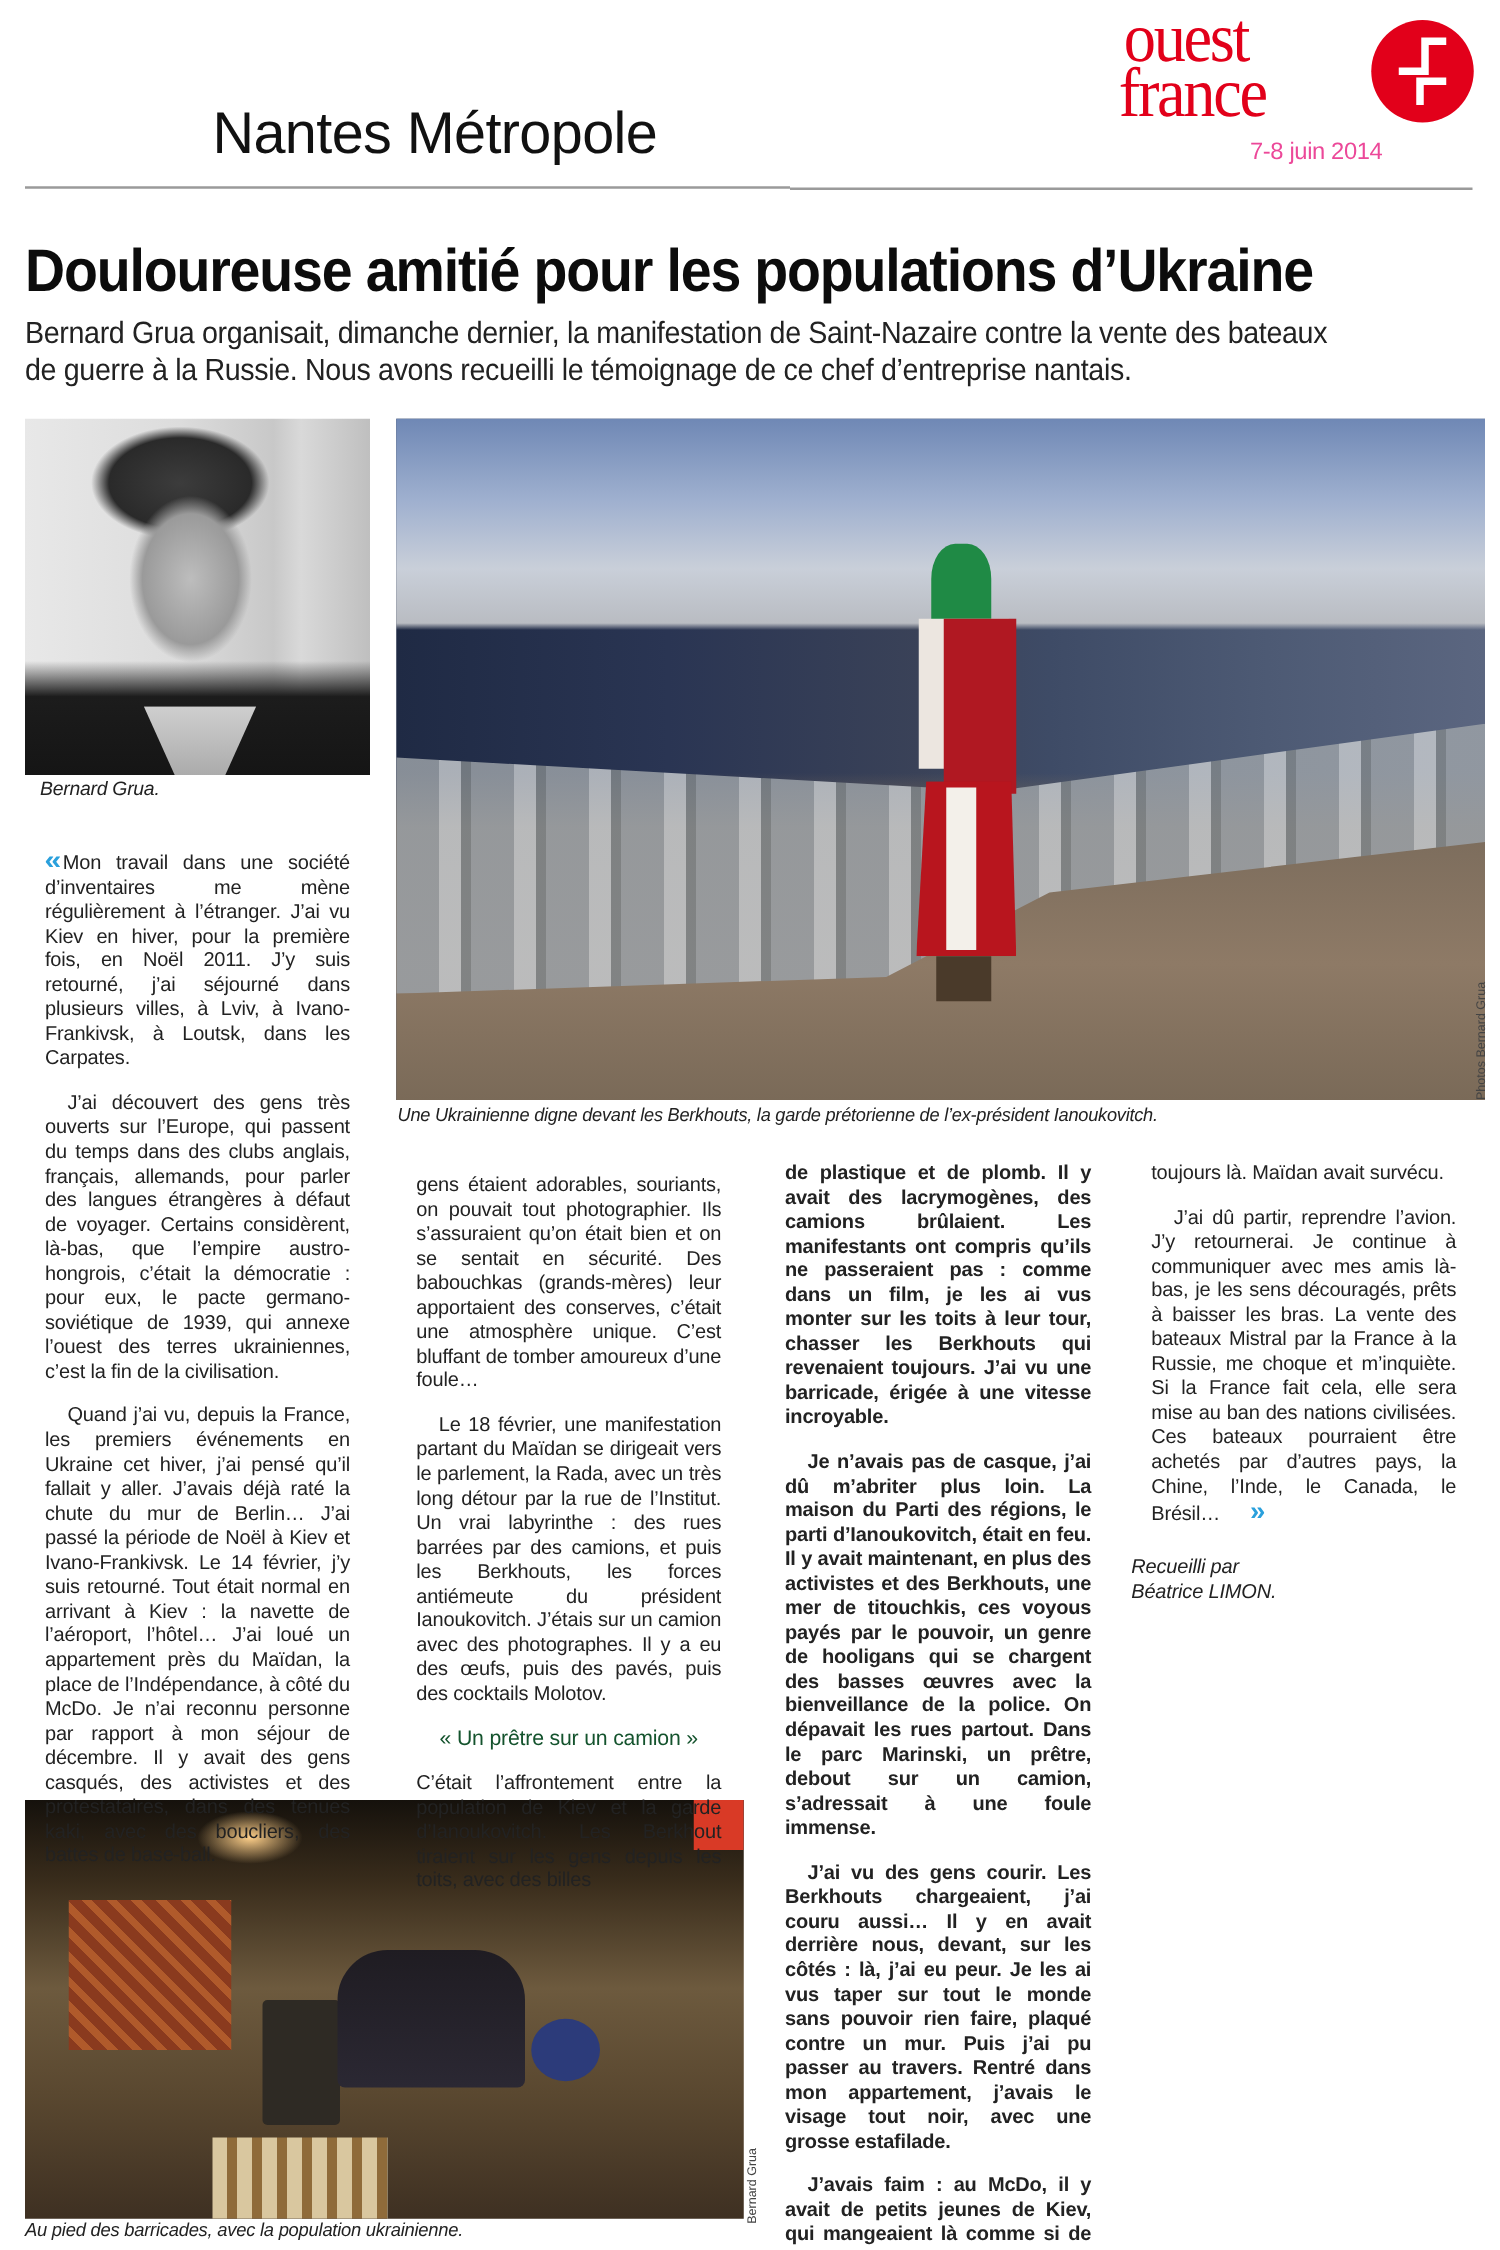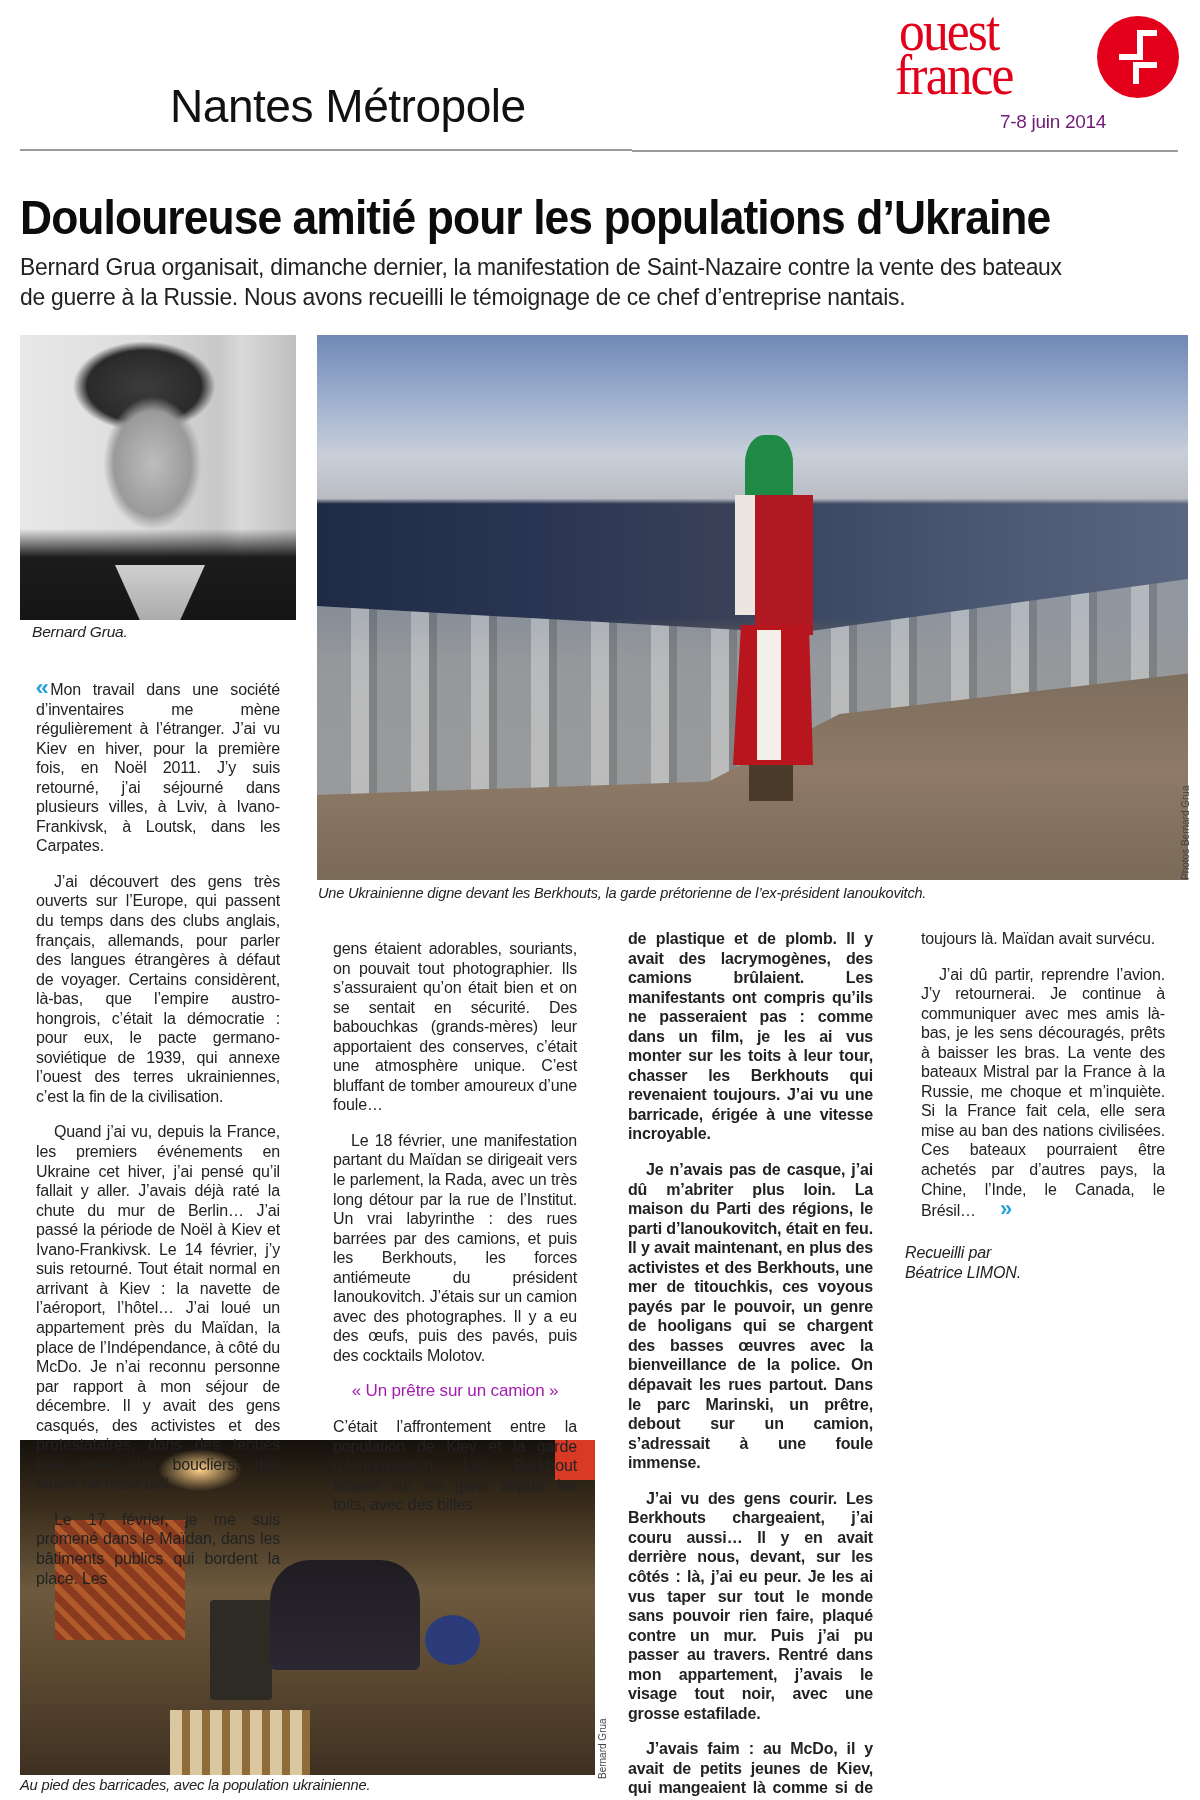--- a/index.html
+++ b/index.html
@@ -14,21 +14,21 @@
   .rule.right { left:632px; width:546px; top:150px; }
 
   .logo { left:895px; top:8px; width:285px; height:100px;font-family:Liberation Serif, serif; }
   .logo-word { position:absolute; left:0; color:#e2001a; font-weight:400;
                font-size:56px; line-height:46px; letter-spacing:-2px;
                transform:scaleX(0.92); transform-origin:left; }
   .logo-ouest { top:0px; left:4px; }
   .logo-france { top:44px; }
   .logo-disc { position:absolute; left:202px; top:8px; width:82px; height:82px; border-radius:50%; background:#e2001a; }
   .logo-disc svg { position:absolute; left:0; top:0; }
-  .date { left:1000px; top:111px; font-size:19px; color:#701a75; white-space:nowrap; letter-spacing:-0.3px; }
+  .date { left:1000px; top:111px; font-size:19px; color:#ec4899; white-space:nowrap; letter-spacing:-0.3px; }
 
   .headline { left:20px; top:190px; font-size:48px; font-weight:700; letter-spacing:-1px; color:#0c0c0c;
               white-space:nowrap; transform:scaleX(0.925); transform-origin:left; }
   .standfirst { left:20px; top:252px; width:1170px; font-size:24.5px; line-height:30px; color:#222;
                 letter-spacing:-0.3px; }
   .standfirst div { white-space:nowrap; transform:scaleX(0.935); transform-origin:left; }
 
   .photo { overflow:hidden; }
   .portrait { left:20px; top:335px; width:276px; height:285px;
               background:
@@ -75,21 +75,21 @@
 
   .col { font-size:16px; line-height:19.55px; color:#222; text-align:justify; hyphens:none; letter-spacing:-0.15px; }
   .col p { margin:16px; text-indent:18px; }
   .col p.first { text-indent:0; }
   .col1 { left:20px; top:664px; width:276px; }
   .col2 { left:317px; top:923px; width:276px; }
   .col3 { left:612px; top:913px; width:277px;font-weight:bold; }
   .col4 { left:905px; top:913px; width:276px; }
   .quote-open { color:#2aa0dc; font-weight:700; font-size:22px; line-height:16px; letter-spacing:-4px; margin-right:6px; display:inline-block; transform:scaleX(1.1); }
   .quote-close { color:#2aa0dc; font-weight:700; font-size:22px; letter-spacing:-4px; margin-left:6px; display:inline-block; }
-  .subhead { text-align:center; font-size:17px; font-weight:400; margin:13px 0 11px 0; color:#a21caf; text-indent:0 !important; }
+  .subhead { text-align:center; font-size:17px; font-weight:400; margin:13px 0 11px 0; color:#14532d; text-indent:0 !important; }
   .byline { font-size:16px; line-height:20px; margin-top:22px; }
   .byline .by-role { font-style:italic; display:block; }
   .byline .by-name { display:block;font-style:italic; }
 </style>
 </head>
 <body>
 
 <div class="abs section-title">Nantes Métropole</div>
 
 <div class="abs logo">
@@ -140,21 +140,20 @@
   <div class="blanket"></div>
   <div class="flag"></div>
 </div>
 <div class="abs credit cr2">Bernard Grua</div>
 <div class="abs caption c3">Au pied des barricades, avec la population ukrainienne.</div>
 
 <div class="abs col col1">
   <p class="first"><span class="quote-open">«</span><span>Mon travail dans une société d’inventaires me mène régulièrement à l’étranger. J’ai vu Kiev en hiver, pour la première fois, en Noël 2011. J’y suis retourné, j’ai séjourné dans plusieurs villes, à Lviv, à Ivano-Frankivsk, à Loutsk, dans les Carpates.</span></p>
   <p>J’ai découvert des gens très ouverts sur l’Europe, qui passent du temps dans des clubs anglais, français, allemands, pour parler des langues étrangères à défaut de voyager. Certains considèrent, là-bas, que l’empire austro-hongrois, c’était la démocratie : pour eux, le pacte germano-soviétique de 1939, qui annexe l’ouest des terres ukrainiennes, c’est la fin de la civilisation.</p>
   <p>Quand j’ai vu, depuis la France, les premiers événements en Ukraine cet hiver, j’ai pensé qu’il fallait y aller. J’avais déjà raté la chute du mur de Berlin… J’ai passé la période de Noël à Kiev et Ivano-Frankivsk. Le 14 février, j’y suis retourné. Tout était normal en arrivant à Kiev : la navette de l’aéroport, l’hôtel… J’ai loué un appartement près du Maïdan, la place de l’Indépendance, à côté du McDo. Je n’ai reconnu personne par rapport à mon séjour de décembre. Il y avait des gens casqués, des activistes et des protestataires, dans des tenues kaki, avec des boucliers, des battes de base-ball.</p>
-  <p>Le 17 février, je me suis promené dans le Maïdan, dans les bâtiments publics qui bordent la place. Les</p>
 </div>
 
 <div class="abs col col2">
   <p class="first">gens étaient adorables, souriants, on pouvait tout photographier. Ils s’assuraient qu’on était bien et on se sentait en sécurité. Des babouchkas (grands-mères) leur apportaient des conserves, c’était une atmosphère unique. C’est bluffant de tomber amoureux d’une foule…</p>
   <p>Le 18 février, une manifestation partant du Maïdan se dirigeait vers le parlement, la Rada, avec un très long détour par la rue de l’Institut. Un vrai labyrinthe : des rues barrées par des camions, et puis les Berkhouts, les forces antiémeute du président Ianoukovitch. J’étais sur un camion avec des photographes. Il y a eu des œufs, puis des pavés, puis des cocktails Molotov.</p>
   <p class="subhead">« Un prêtre sur un camion »</p>
   <p class="first">C’était l’affrontement entre la population de Kiev et la garde d’Ianoukovitch. Les Berkhout tiraient sur les gens depuis les toits, avec des billes</p>
 </div>
 
 <div class="abs col col3">

